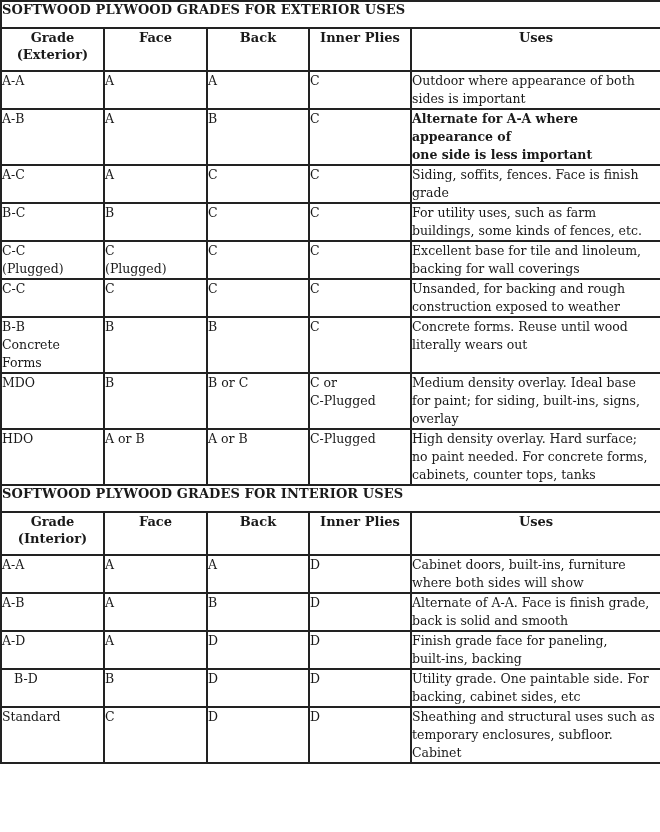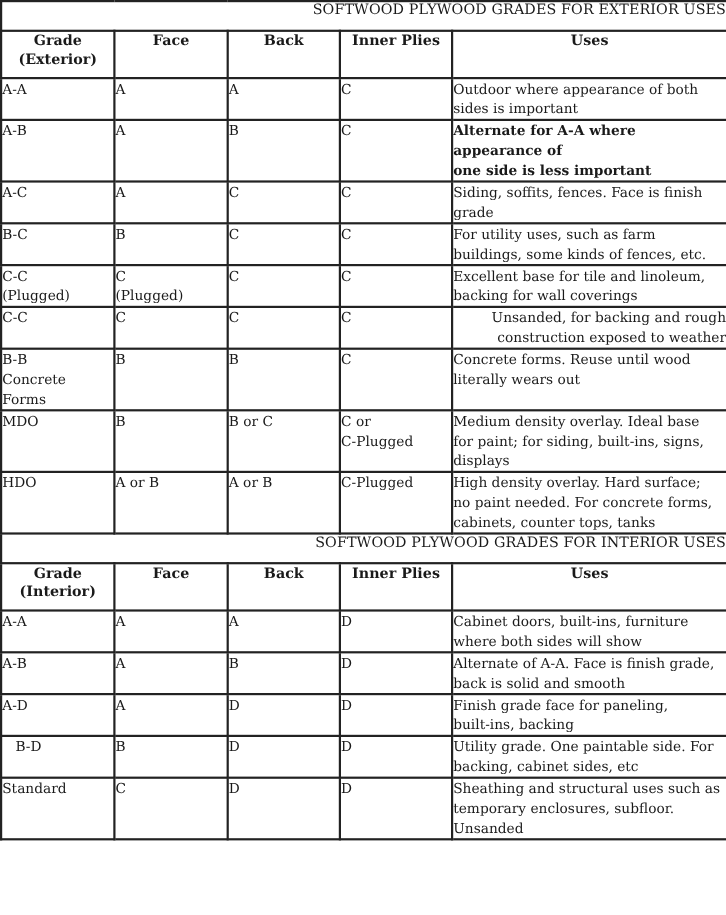--- a/index.html
+++ b/index.html
@@ -20,23 +20,23 @@
     padding: 0;
     vertical-align: top;
   }
   col.c1 { width: 103px; }
   col.c2 { width: 103px; }
   col.c3 { width: 102px; }
   col.c4 { width: 102px; }
   col.c5 { width: 250px; }
   .title-row th {
     height: 25px;
-    font-weight: normal;
+    font-weight: bold;
     font-size: 13px;
-    text-align: right;
+    text-align: left;
     vertical-align: middle;
     letter-spacing: 0.1px;
   }
   .hdr-row th {
     font-weight: bold;
     text-align: center;
     vertical-align: middle;
     font-size: 13px;
     line-height: 17px;
   }
@@ -179,21 +179,21 @@
           </td>
           <td class="ctr" style="height: 35px;">
             <span class="line">C</span>
           </td>
           <td class="ctr" style="height: 35px;">
             <span class="line">C</span>
           </td>
           <td class="ctr" style="height: 35px;">
             <span class="line">C</span>
           </td>
-          <td class="uses" style="height: 35px; text-align: right;">
+          <td class="uses" style="height: 35px;">
             <span class="line">Unsanded, for backing and rough</span>
             <span class="line">construction exposed to weather</span>
           </td>
         </tr>
         <tr>
           <td class="ctr" style="height: 48px;">
             <span class="line">B-B</span>
             <span class="line">Concrete</span>
             <span class="line">Forms</span>
           </td>
@@ -221,21 +221,21 @@
           <td class="ctr" style="height: 52px;">
             <span class="line">B or C</span>
           </td>
           <td class="ctr" style="height: 52px;">
             <span class="line">C or</span>
             <span class="line">C-Plugged</span>
           </td>
           <td class="uses" style="height: 52px; margin-left: 17px;">
             <span class="line">Medium density overlay. Ideal base</span>
             <span class="line">for paint; for siding, built-ins, signs,</span>
-            <span class="line">displays</span>
+            <span class="line">overlay</span>
           </td>
         </tr>
         <tr>
           <td class="ctr" style="height: 52px;">
             <span class="line">HDO</span>
           </td>
           <td class="ctr" style="height: 52px;">
             <span class="line">A or B</span>
           </td>
           <td class="ctr" style="height: 52px;">
@@ -345,18 +345,18 @@
           </td>
           <td class="ctr" style="height: 52px;">
             <span class="line">D</span>
           </td>
           <td class="ctr" style="height: 52px;">
             <span class="line">D</span>
           </td>
           <td class="uses" style="height: 52px;">
             <span class="line">Sheathing and structural uses such as</span>
             <span class="line">temporary enclosures, subfloor.</span>
-            <span class="line">Unsanded</span>
+            <span class="line">Cabinet</span>
           </td>
         </tr>
       </tbody>
   </table>
 </div>
 
 </body></html>

